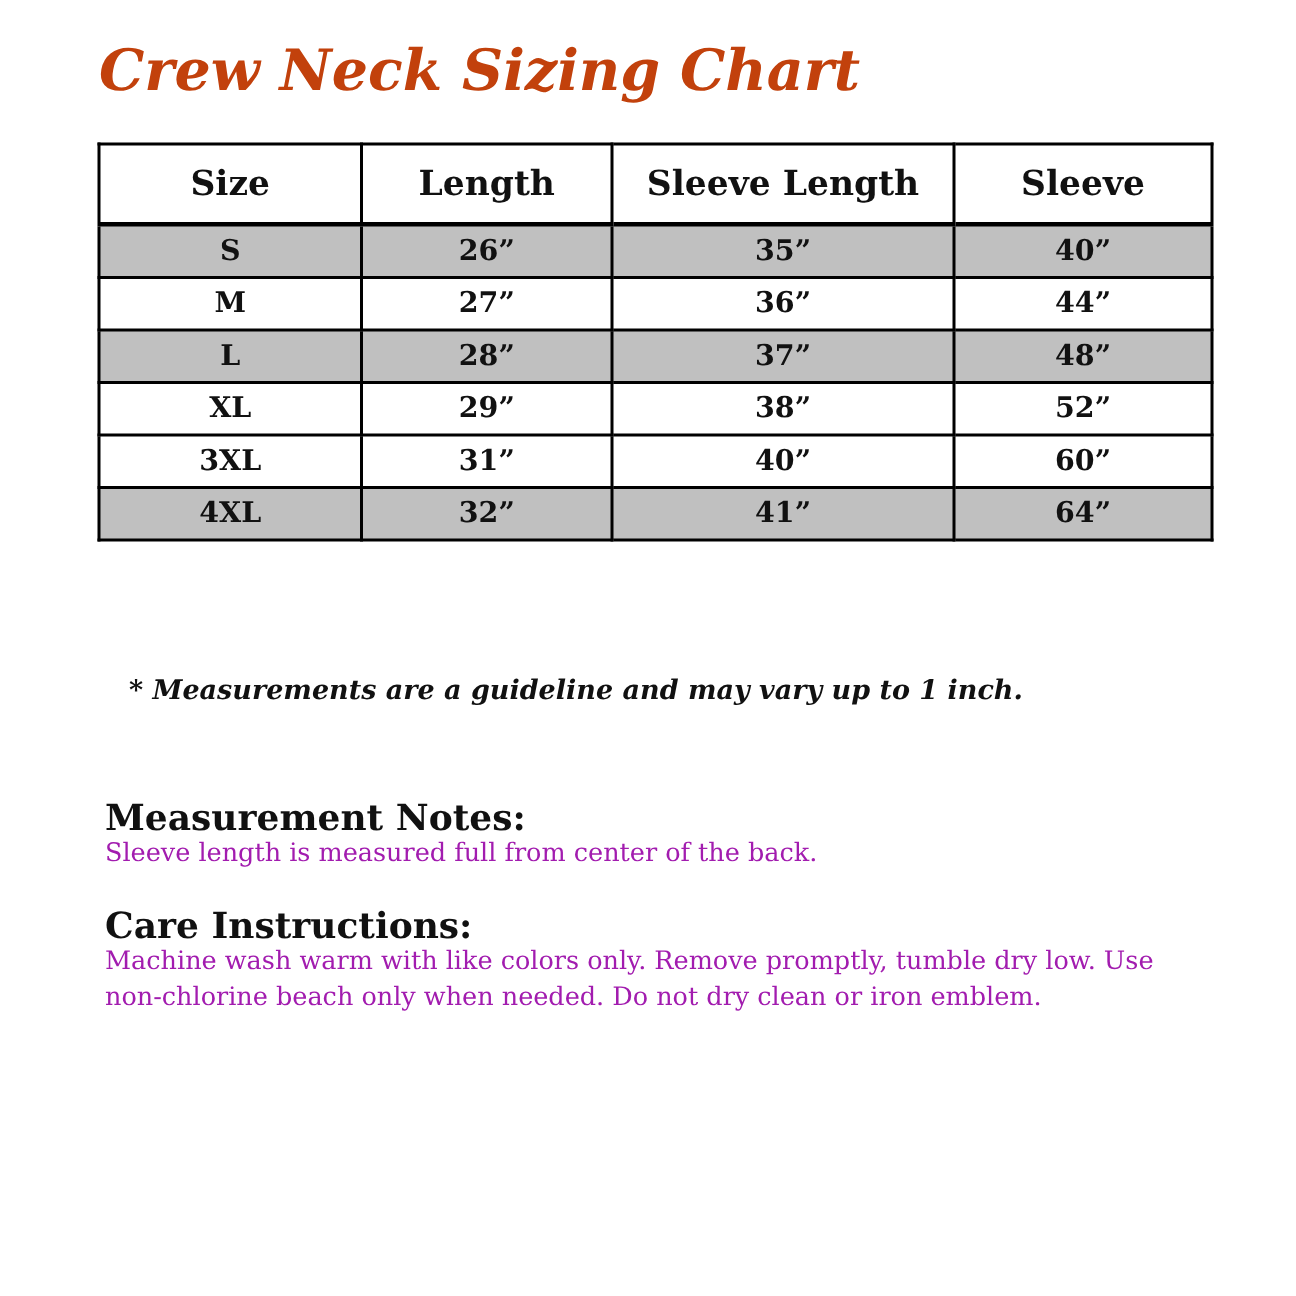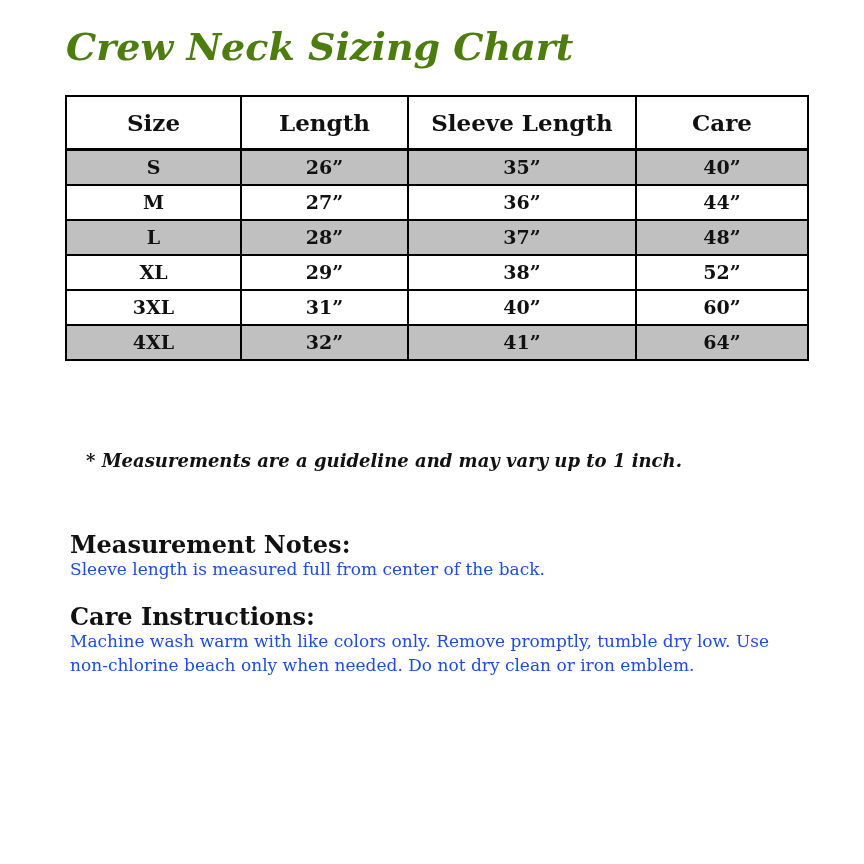--- a/index.html
+++ b/index.html
@@ -17,21 +17,21 @@
     height: 864px;
     background: #ffffff;
   }
   .title {
     position: absolute;
     left: 66px;
     top: 24px;
     font-size: 38px;
     font-weight: bold;
     font-style: italic;
-    color: #4d7c0f;
+    color: #c2410c;
     letter-spacing: 0px;
     white-space: nowrap;
   }
   table.size-chart {
     position: absolute;
     left: 65px;
     top: 95px;
     width: 742px;
     border-collapse: collapse;
     table-layout: fixed;
@@ -78,21 +78,21 @@
   .note-heading {
     font-size: 24px;
     font-weight: bold;
     line-height: 25px;
     margin-top: 36px;
   }
   .note-body {
     font-size: 17px;
     line-height: 24px;
     max-width: 700px;
-    color: #1d4ed8;
+    color: #a21caf;
   }
 </style>
 </head>
 <body>
 
 <div class="page">
 
   <h1 class="title">Crew Neck Sizing Chart</h1>
 
   <table class="size-chart">
@@ -100,21 +100,21 @@
       <col class="c-size">
         <col class="c-length">
         <col class="c-sleeve">
         <col class="c-width">
     </colgroup>
     <thead>
       <tr>
         <th>Size</th>
         <th>Length</th>
         <th>Sleeve Length</th>
-        <th>Care</th>
+        <th>Sleeve</th>
       </tr>
     </thead>
     <tbody>
       <tr class="shaded">
         <td>S</td>
         <td>26”</td>
         <td>35”</td>
         <td>40”</td>
       </tr>
       <tr class="plain">

